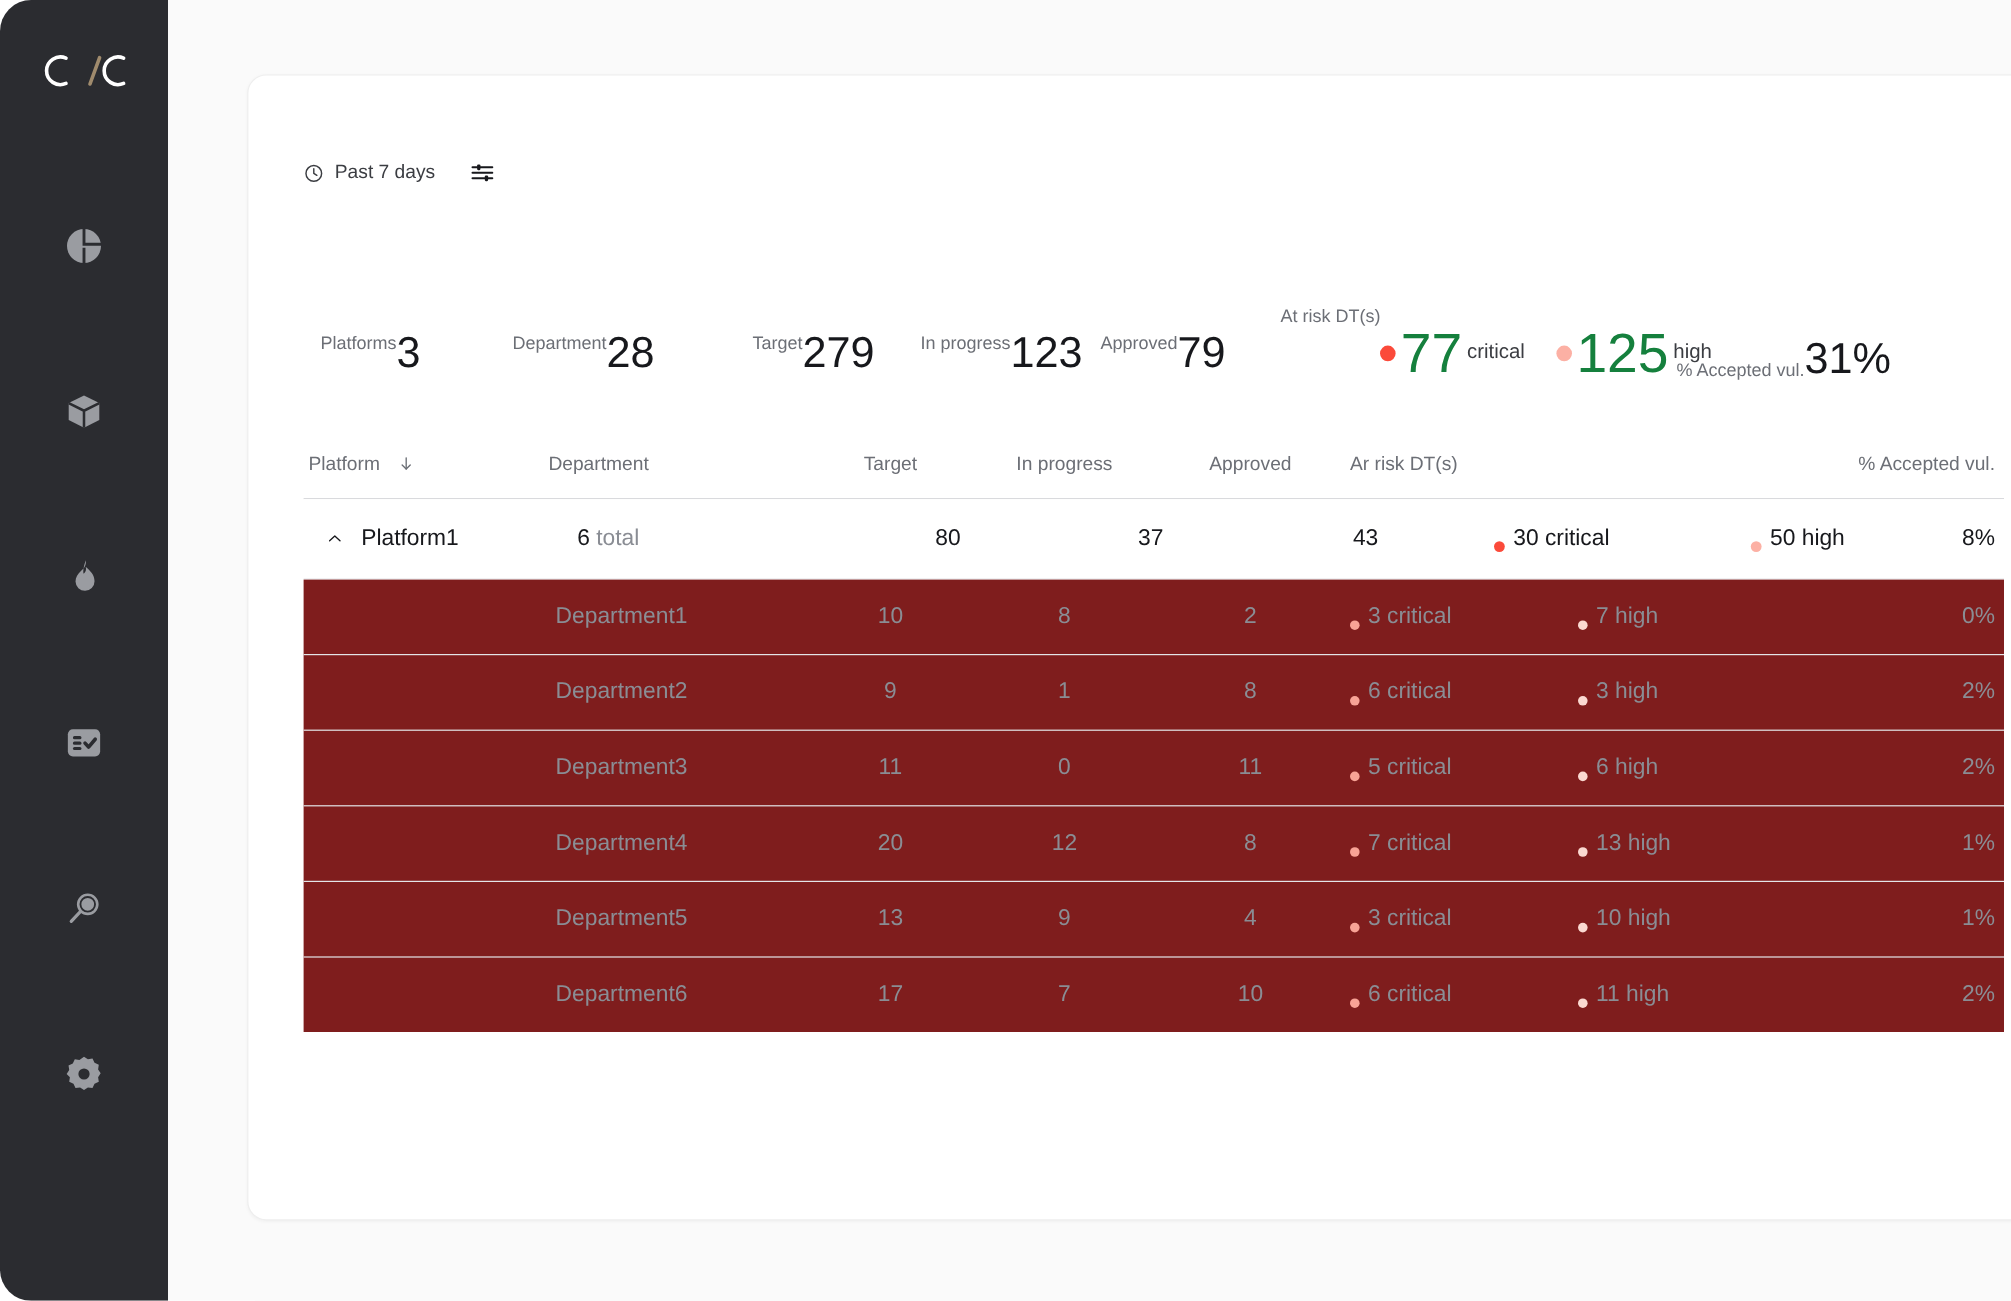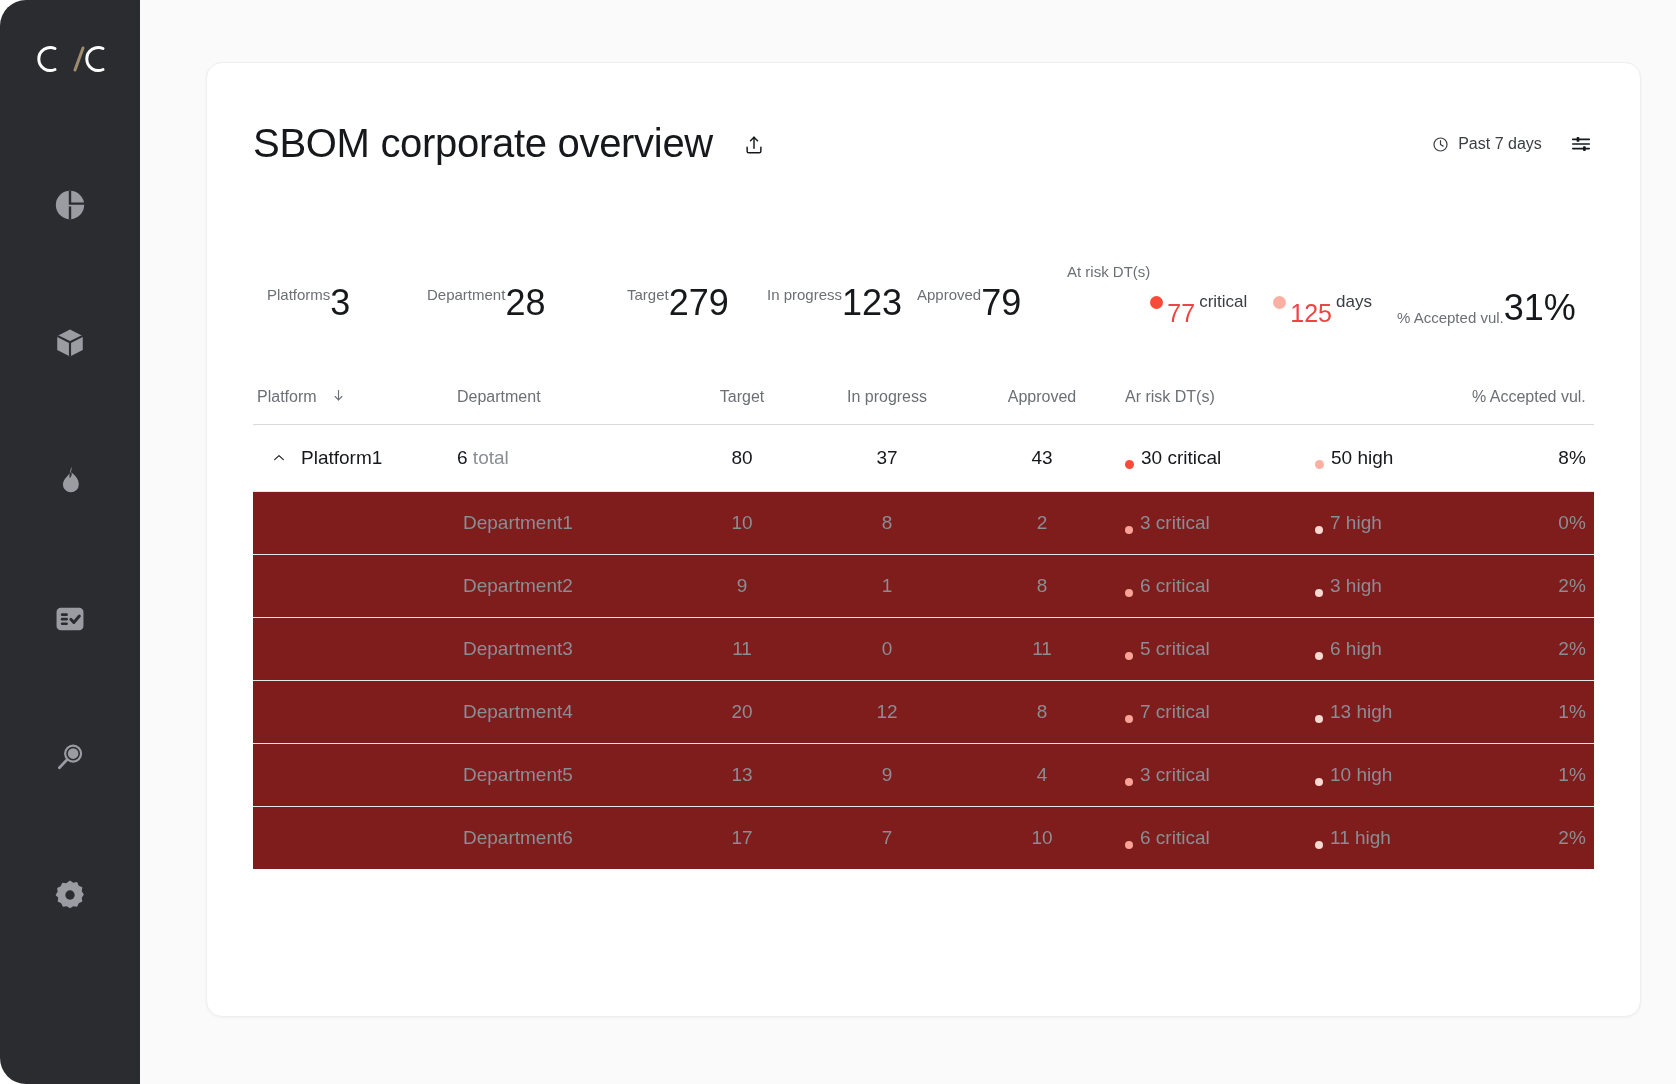--- a/index.html
+++ b/index.html
@@ -180,25 +180,24 @@
     width: 13px;
     height: 13px;
     border-radius: 50%;
     flex: 0 0 13px;
     display: inline-block;
   }
   .dot.sm { width: 9px; height: 9px; flex: 0 0 9px; }
   .dot.xs { width: 8px; height: 8px; flex: 0 0 8px; }
 
   .risk-num {
-    font-size: 25px;
+    font-size: 46px;
     font-weight: 400;
-    color: #ef4444;
+    color: #15803d;
     line-height: 1;
-    margin-top: 22px;
   }
   .risk-sev {
     font-size: 17px;
     color: #3b3d42;
     line-height: 1;
     padding-bottom: 3px;
   }
 
   
   .table { margin-top: 62px; }
@@ -227,20 +226,21 @@
     display: flex;
     gap: 14px;
     cursor: pointer;
   }
 
   
   .t-parent {
     padding: 22px 4px 22px 4px;
     border-bottom: 1px solid #e6e7ea;
     background: #ffffff;
+    gap: 24px;
   }
 
   .platform-cell {
     display: flex;
     align-items: center;
     gap: 14px;
     cursor: pointer;
     padding-left: 14px;
   }
   .platform-name {
@@ -349,30 +349,20 @@
         </svg>
       </div>
 
     </div>
   </div>
 
   <div class="main">
     <div class="card">
 
       <div class="card-header">
-        <div class="title-wrap">
-          <div class="page-title">SBOM corporate overview</div>
-          <div class="share-btn">
-            <svg width="22" height="24" viewBox="0 0 24 24" fill="none">
-              <path d="M12 15.5V3.5" stroke="#17181c" stroke-width="1.6" stroke-linecap="round"></path>
-              <path d="M8.2 7.3 12 3.5l3.8 3.8" stroke="#17181c" stroke-width="1.6" stroke-linecap="round" stroke-linejoin="round"></path>
-              <path d="M4.5 14.5v4.2a1.8 1.8 0 0 0 1.8 1.8h11.4a1.8 1.8 0 0 0 1.8-1.8v-4.2" stroke="#17181c" stroke-width="1.6" stroke-linecap="round"></path>
-            </svg>
-          </div>
-        </div>
 
         <div class="header-right">
           <div class="date-range">
             <svg width="17" height="17" viewBox="0 0 24 24" fill="none">
               <circle cx="12" cy="12" r="9.2" stroke="#3b3d42" stroke-width="1.7"></circle>
               <path d="M12 6.6V12l3.6 2.3" stroke="#3b3d42" stroke-width="1.7" stroke-linecap="round" stroke-linejoin="round"></path>
             </svg>
             <span>Past 7 days</span>
           </div>
           <div class="filter-btn">
@@ -418,21 +408,21 @@
           <div class="kpi-label">At risk DT(s)</div>
           <div class="kpi-risk-values">
             <div class="risk-chip">
               <span class="dot" style="background:#fb4a3a"></span>
               <span class="risk-num">77</span>
               <span class="risk-sev">critical</span>
             </div>
             <div class="risk-chip">
               <span class="dot" style="background:#fcb0a4"></span>
               <span class="risk-num">125</span>
-              <span class="risk-sev">days</span>
+              <span class="risk-sev">high</span>
             </div>
           </div>
         </div>
 
         <div class="kpi last">
           <div class="kpi-label">% Accepted vul.</div>
           <div class="kpi-value">31%</div>
         </div>
 
       </div>

